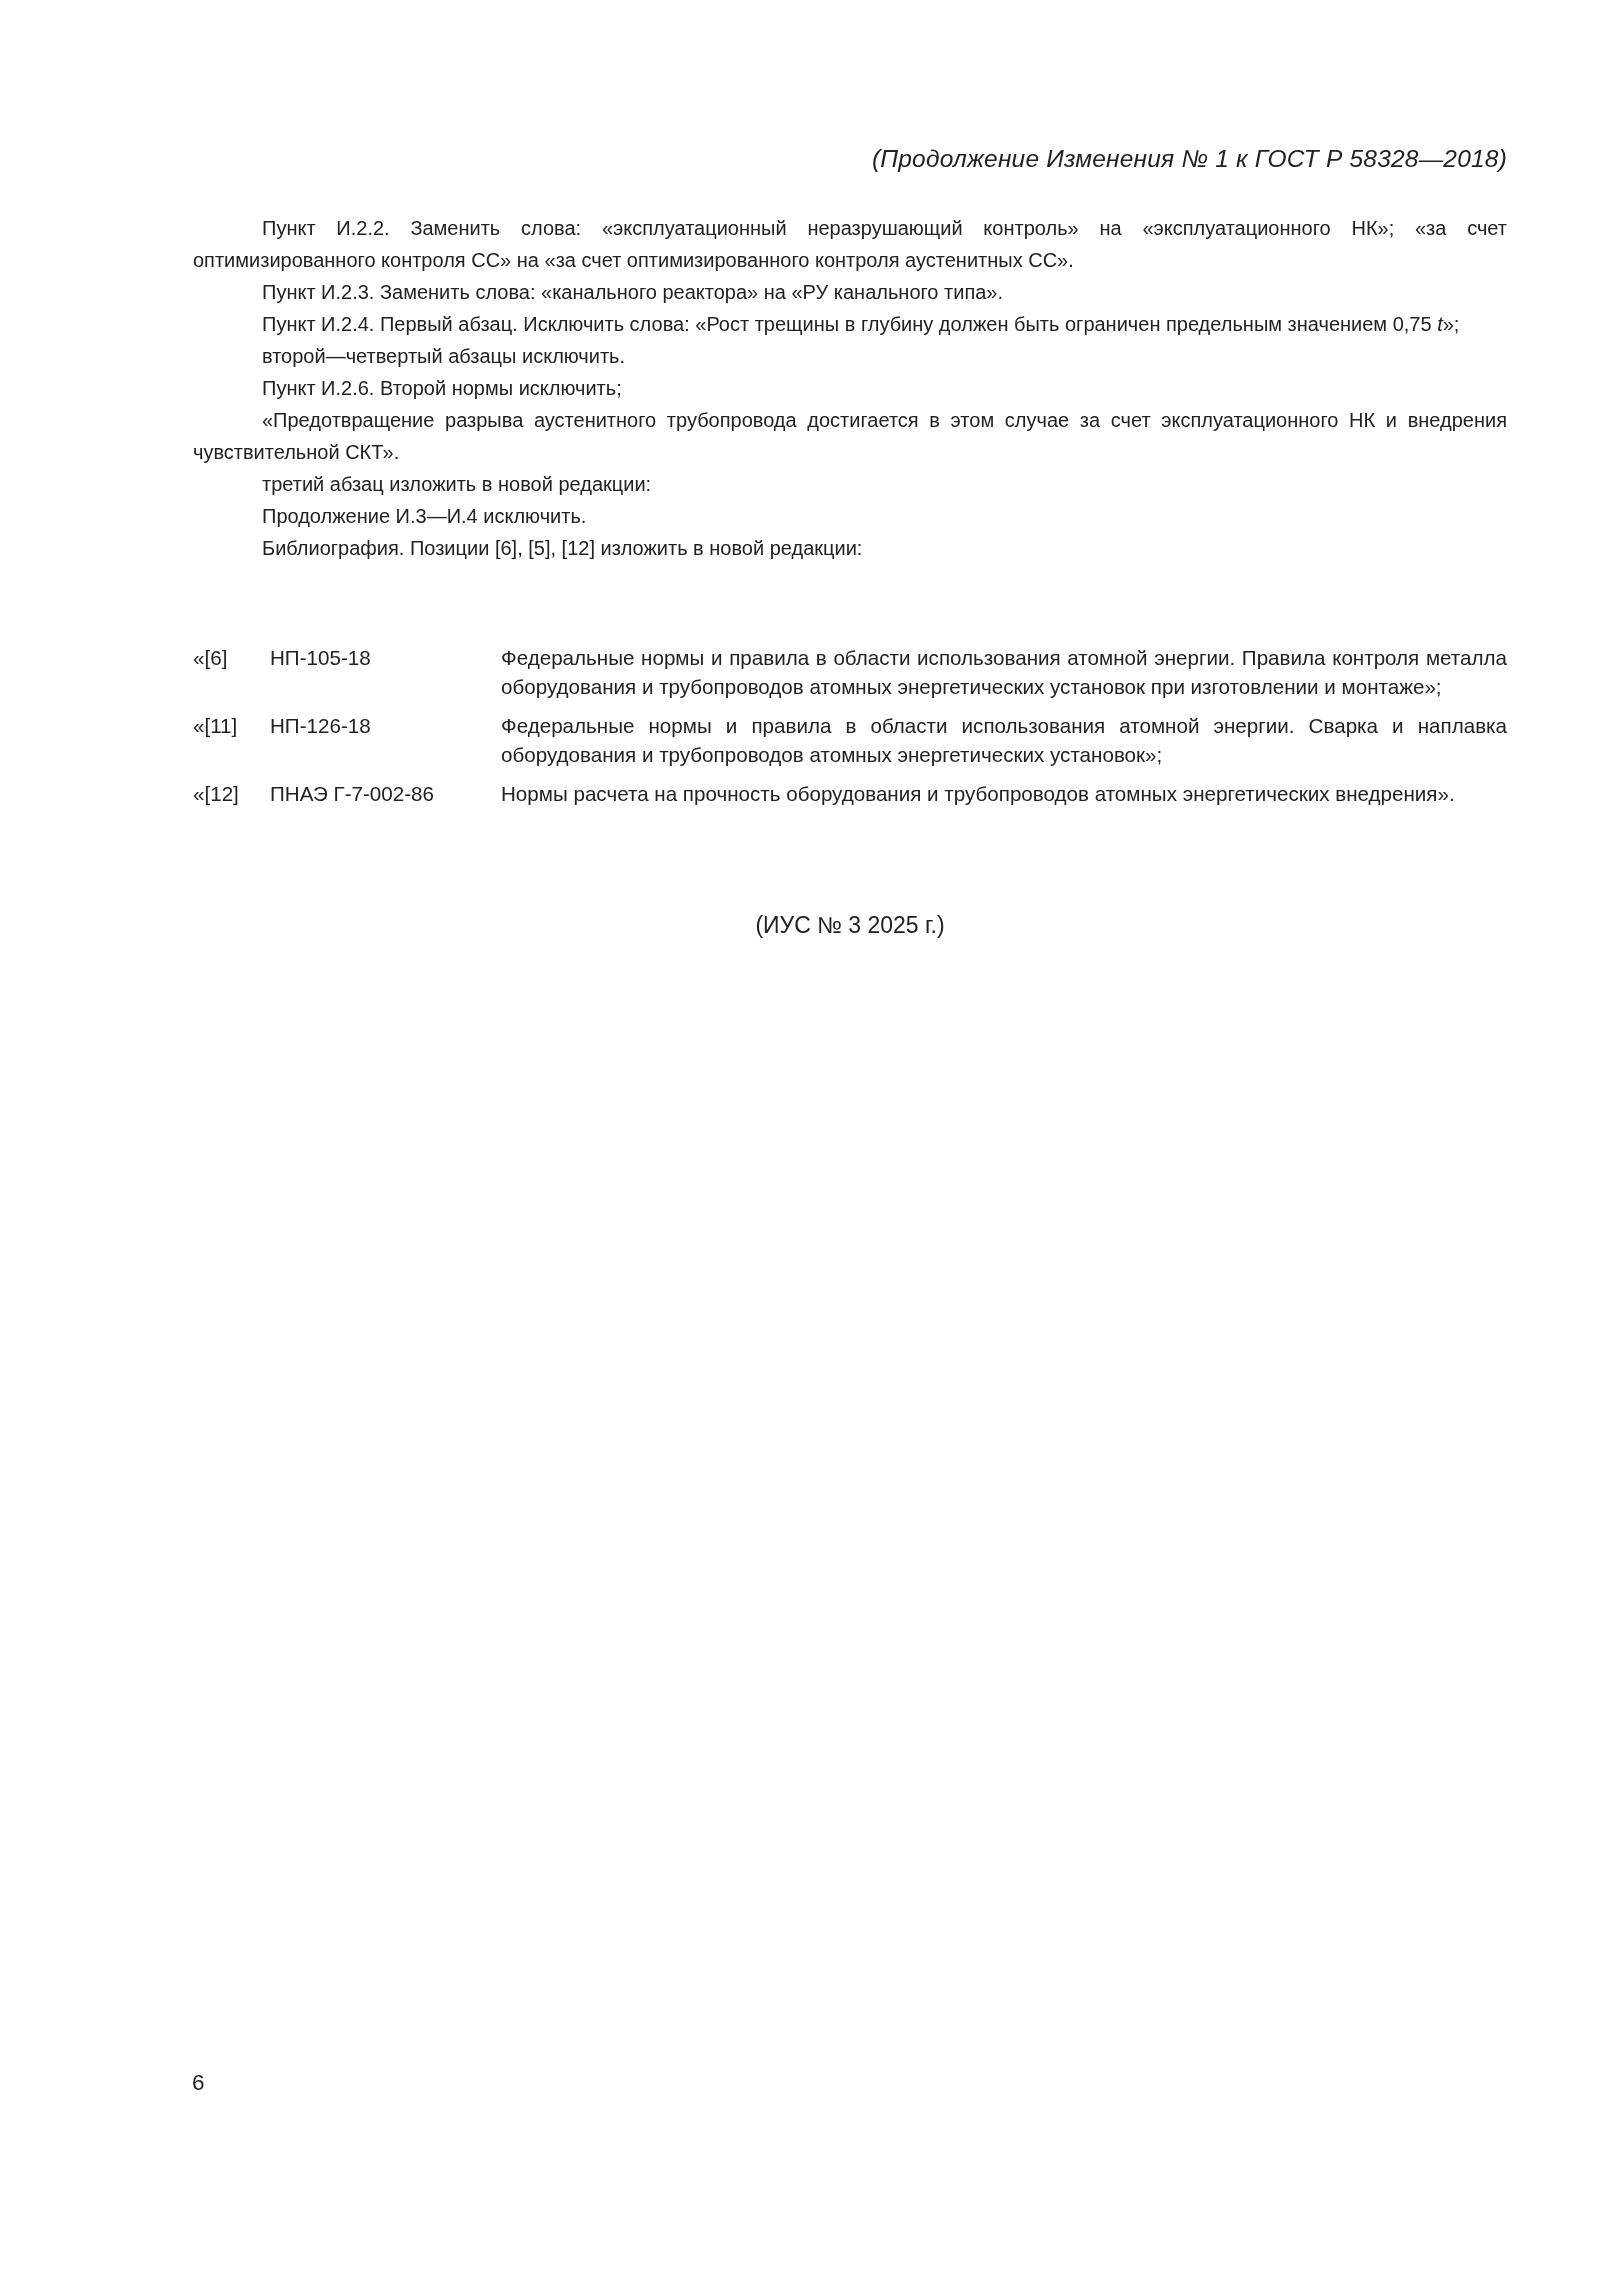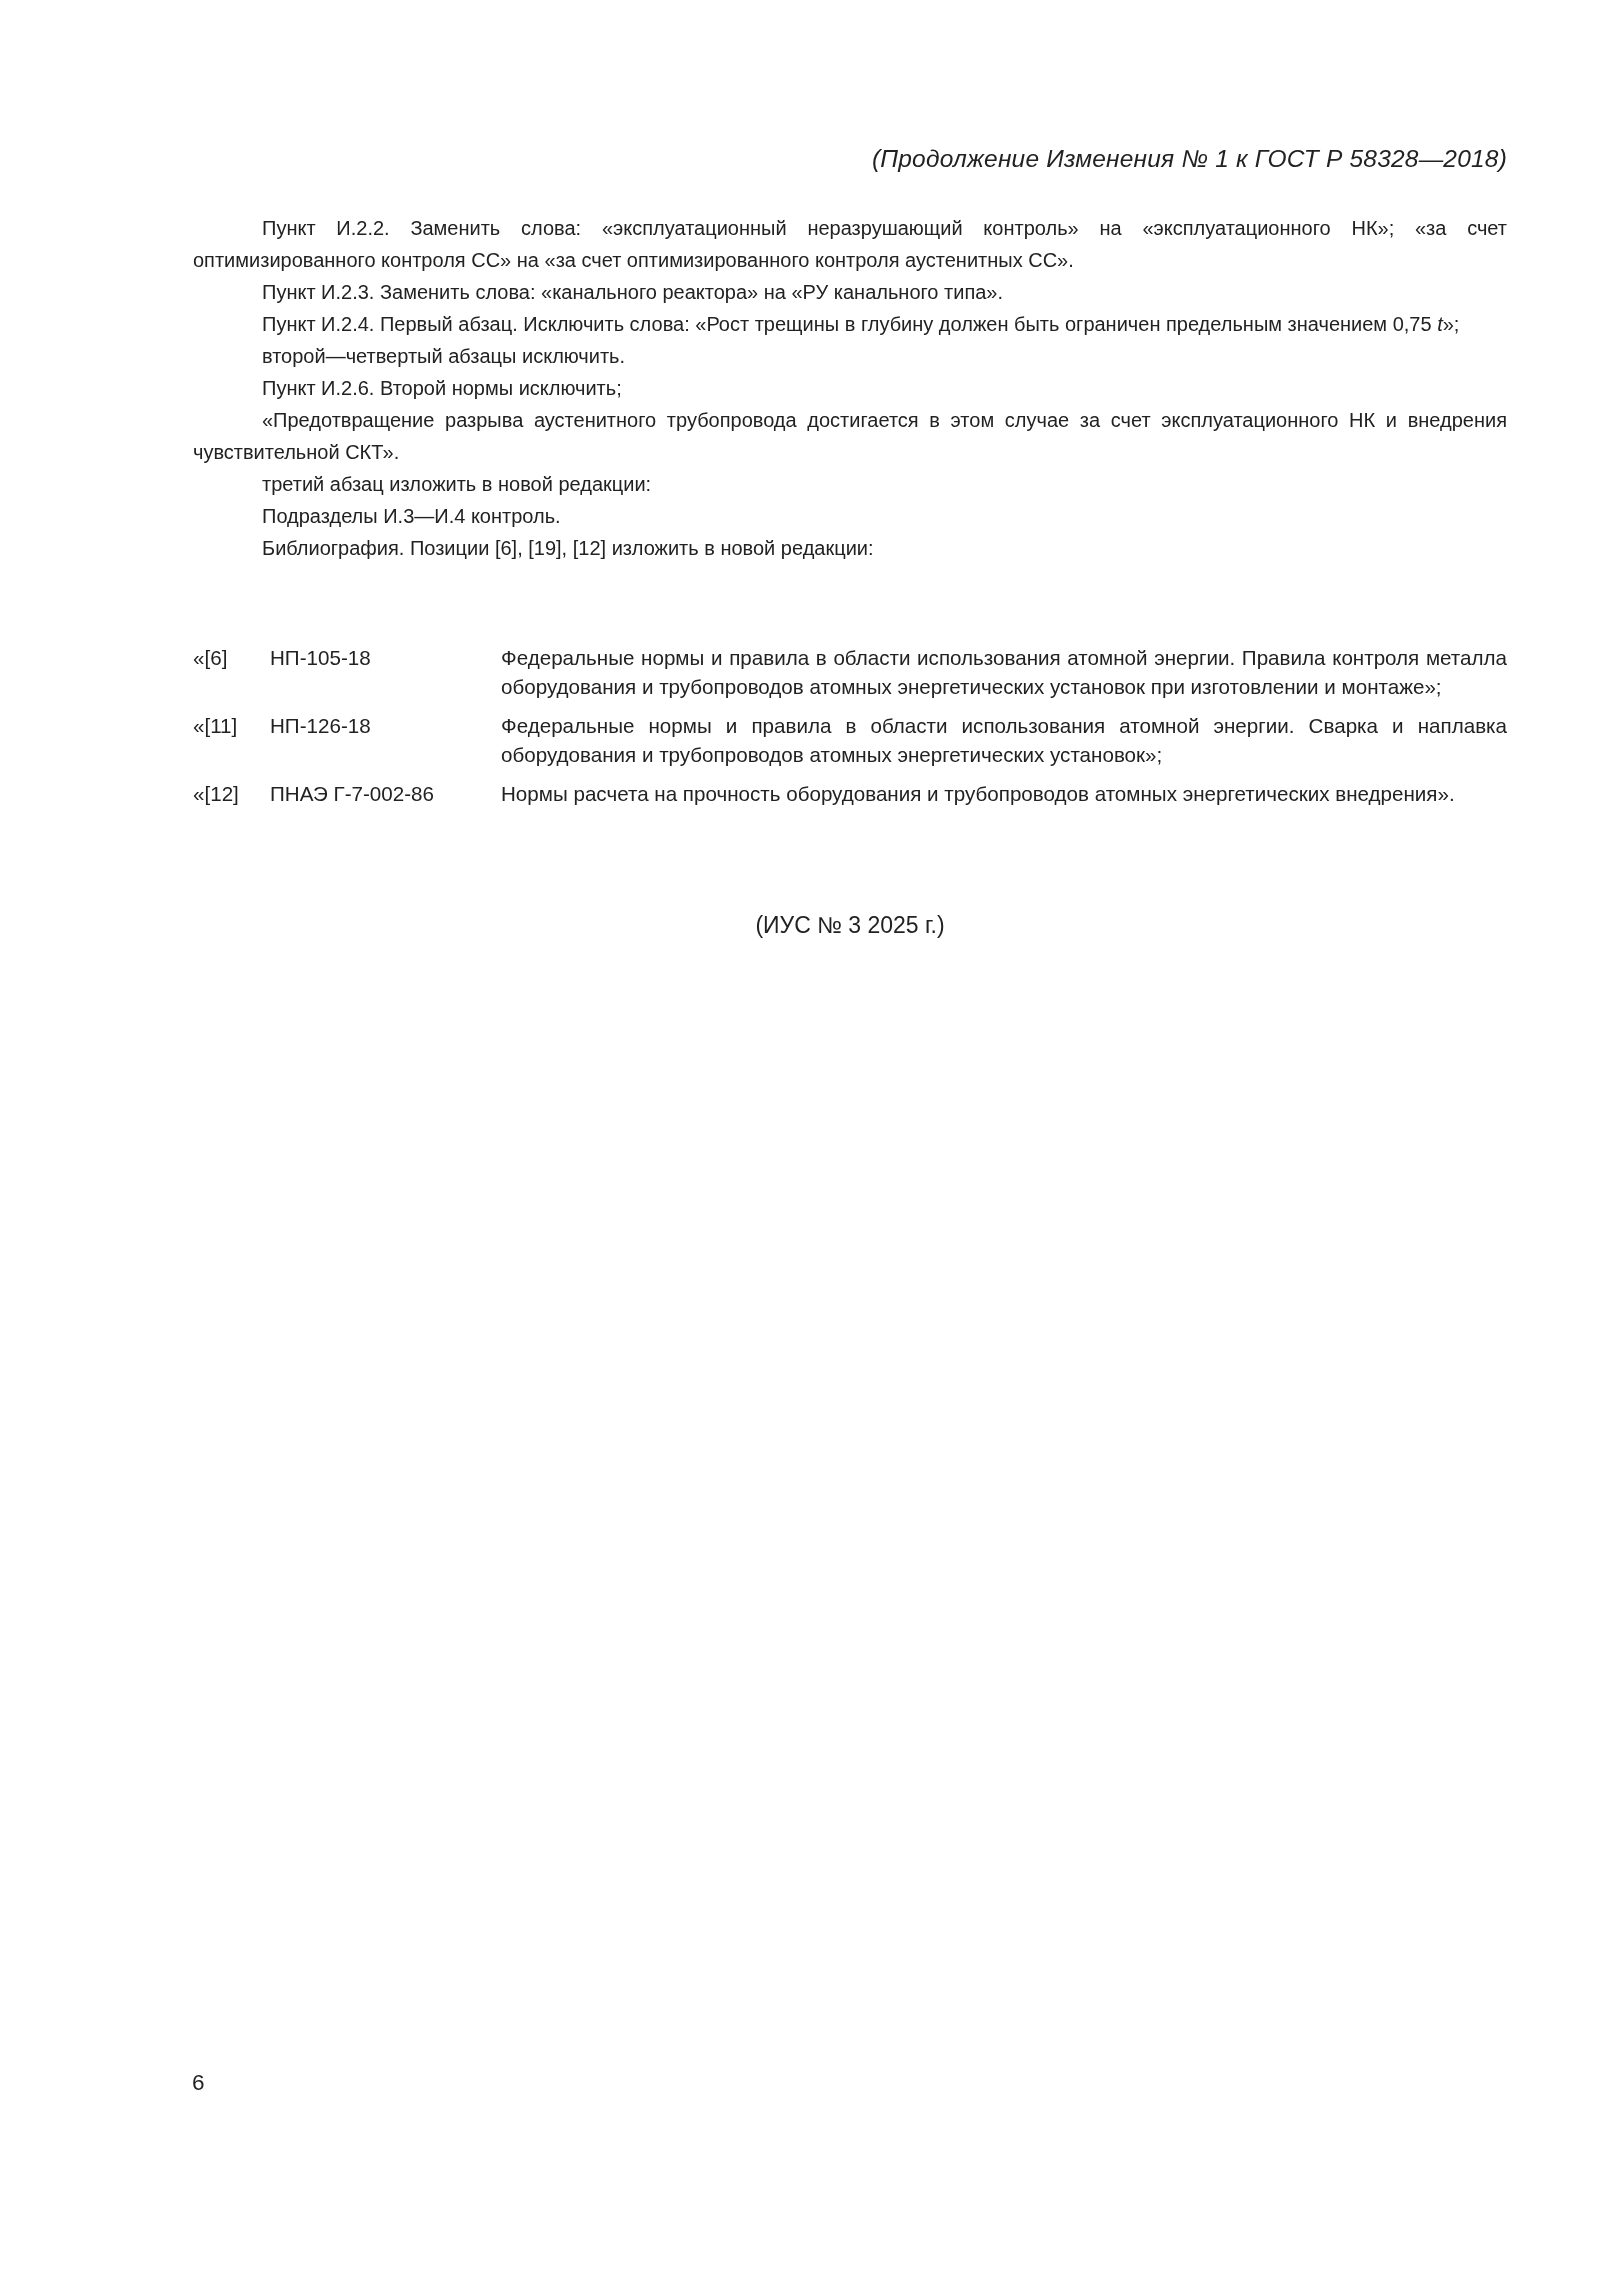--- a/index.html
+++ b/index.html
@@ -94,22 +94,22 @@
   <div class="running-header">(Продолжение Изменения № 1 к ГОСТ Р 58328—2018)</div>
 
   <div class="body-text">
     <p>Пункт И.2.2. Заменить слова: «эксплуатационный неразрушающий контроль» на «эксплуатационного НК»; «за счет оптимизированного контроля СС» на «за счет оптимизированного контроля аустенитных СС».</p>
     <p>Пункт И.2.3. Заменить слова: «канального реактора» на «РУ канального типа».</p>
     <p><span>Пункт И.2.4. Первый абзац. Исключить слова: «Рост трещины в глубину должен быть ограничен предельным значением 0,75 </span><i>t</i><span>»;</span></p>
     <p>второй—четвертый абзацы исключить.</p>
     <p>Пункт И.2.6. Второй нормы исключить;</p>
     <p>«Предотвращение разрыва аустенитного трубопровода достигается в этом случае за счет эксплуатационного НК и внедрения чувствительной СКТ».</p>
     <p>третий абзац изложить в новой редакции:</p>
-    <p>Подразделы И.3—И.4 контроль.</p>
-    <p>Библиография. Позиции [6], [19], [12] изложить в новой редакции:</p>
+    <p>Продолжение И.3—И.4 исключить.</p>
+    <p>Библиография. Позиции [6], [5], [12] изложить в новой редакции:</p>
   </div>
 
   <div class="bib">
     <div class="bib-row">
       <div class="bib-num">«[6]</div>
       <div class="bib-code">НП-105-18</div>
       <div class="bib-desc">Федеральные нормы и правила в области использования атомной энергии. Правила контроля металла оборудования и трубопроводов атомных энергетических установок при изготовлении и монтаже»;</div>
     </div>
     <div class="bib-row">
       <div class="bib-num">«[11]</div>

